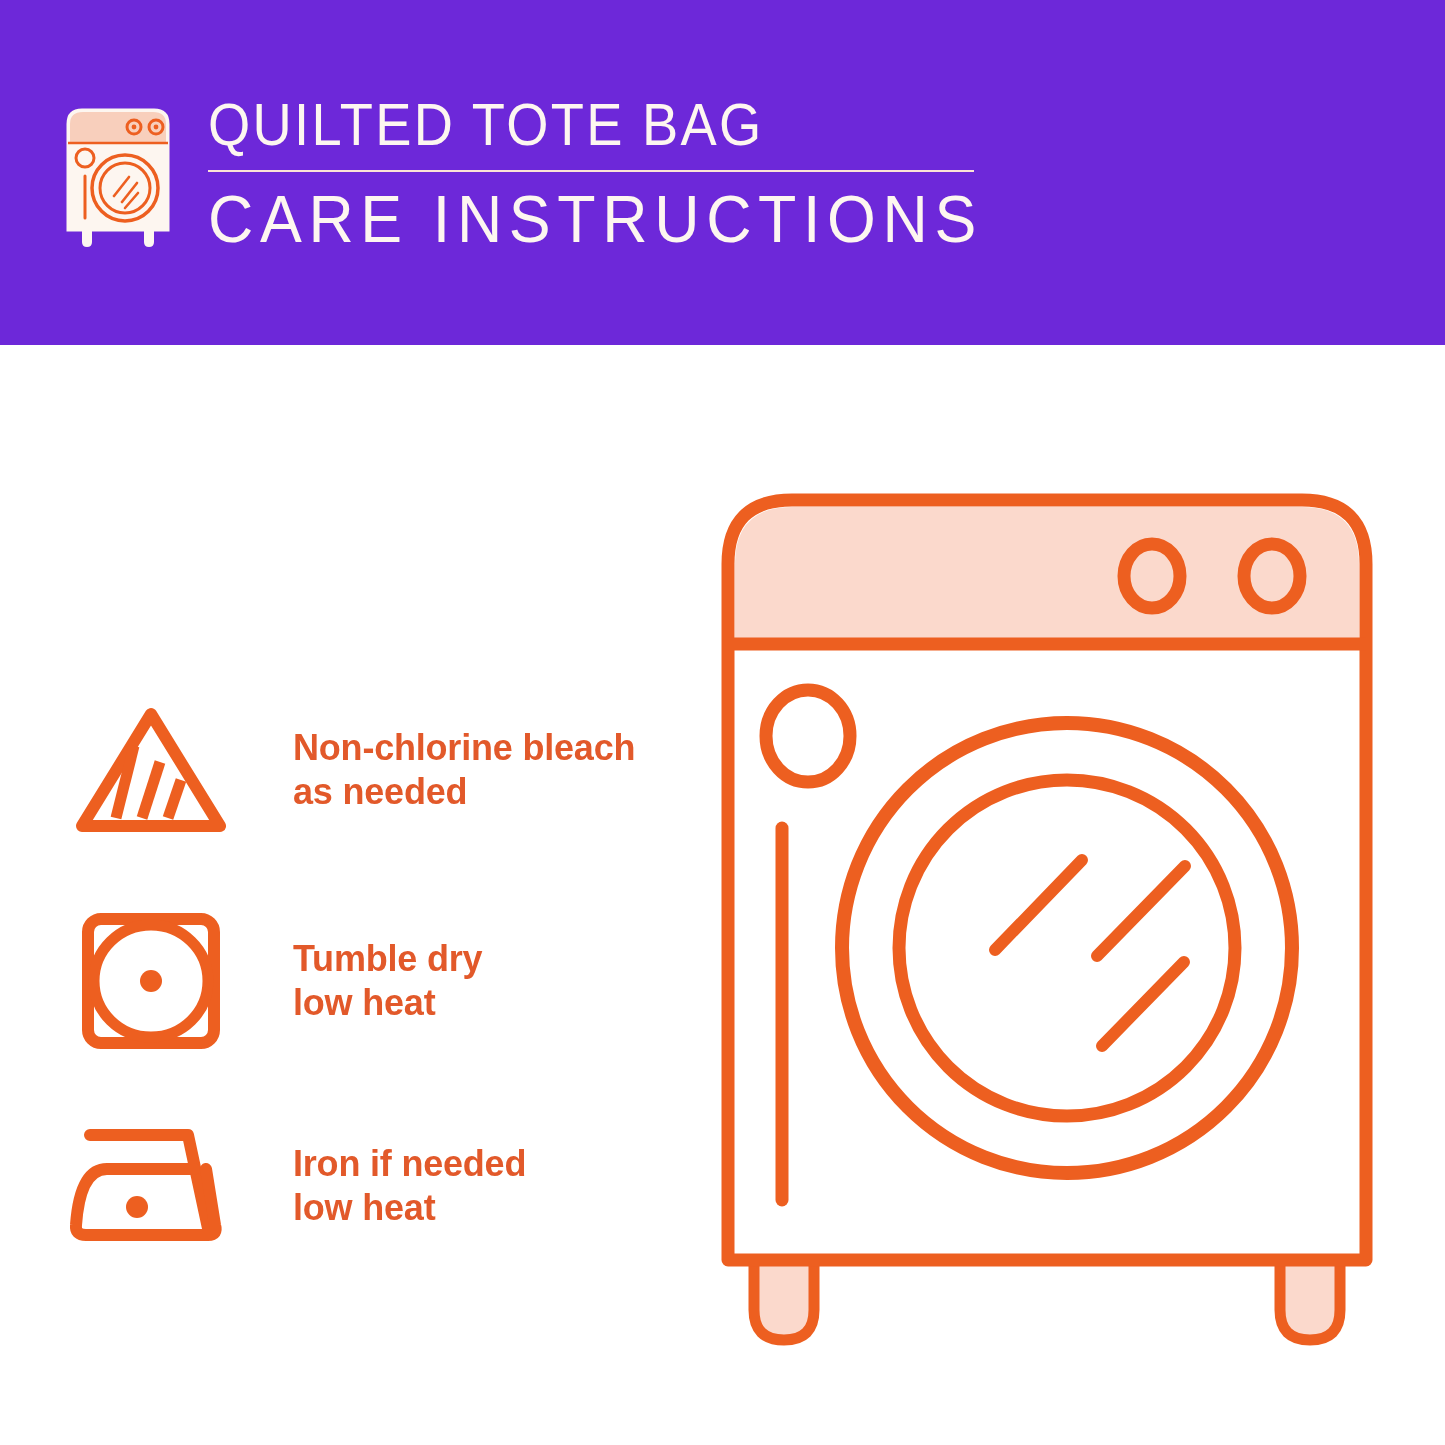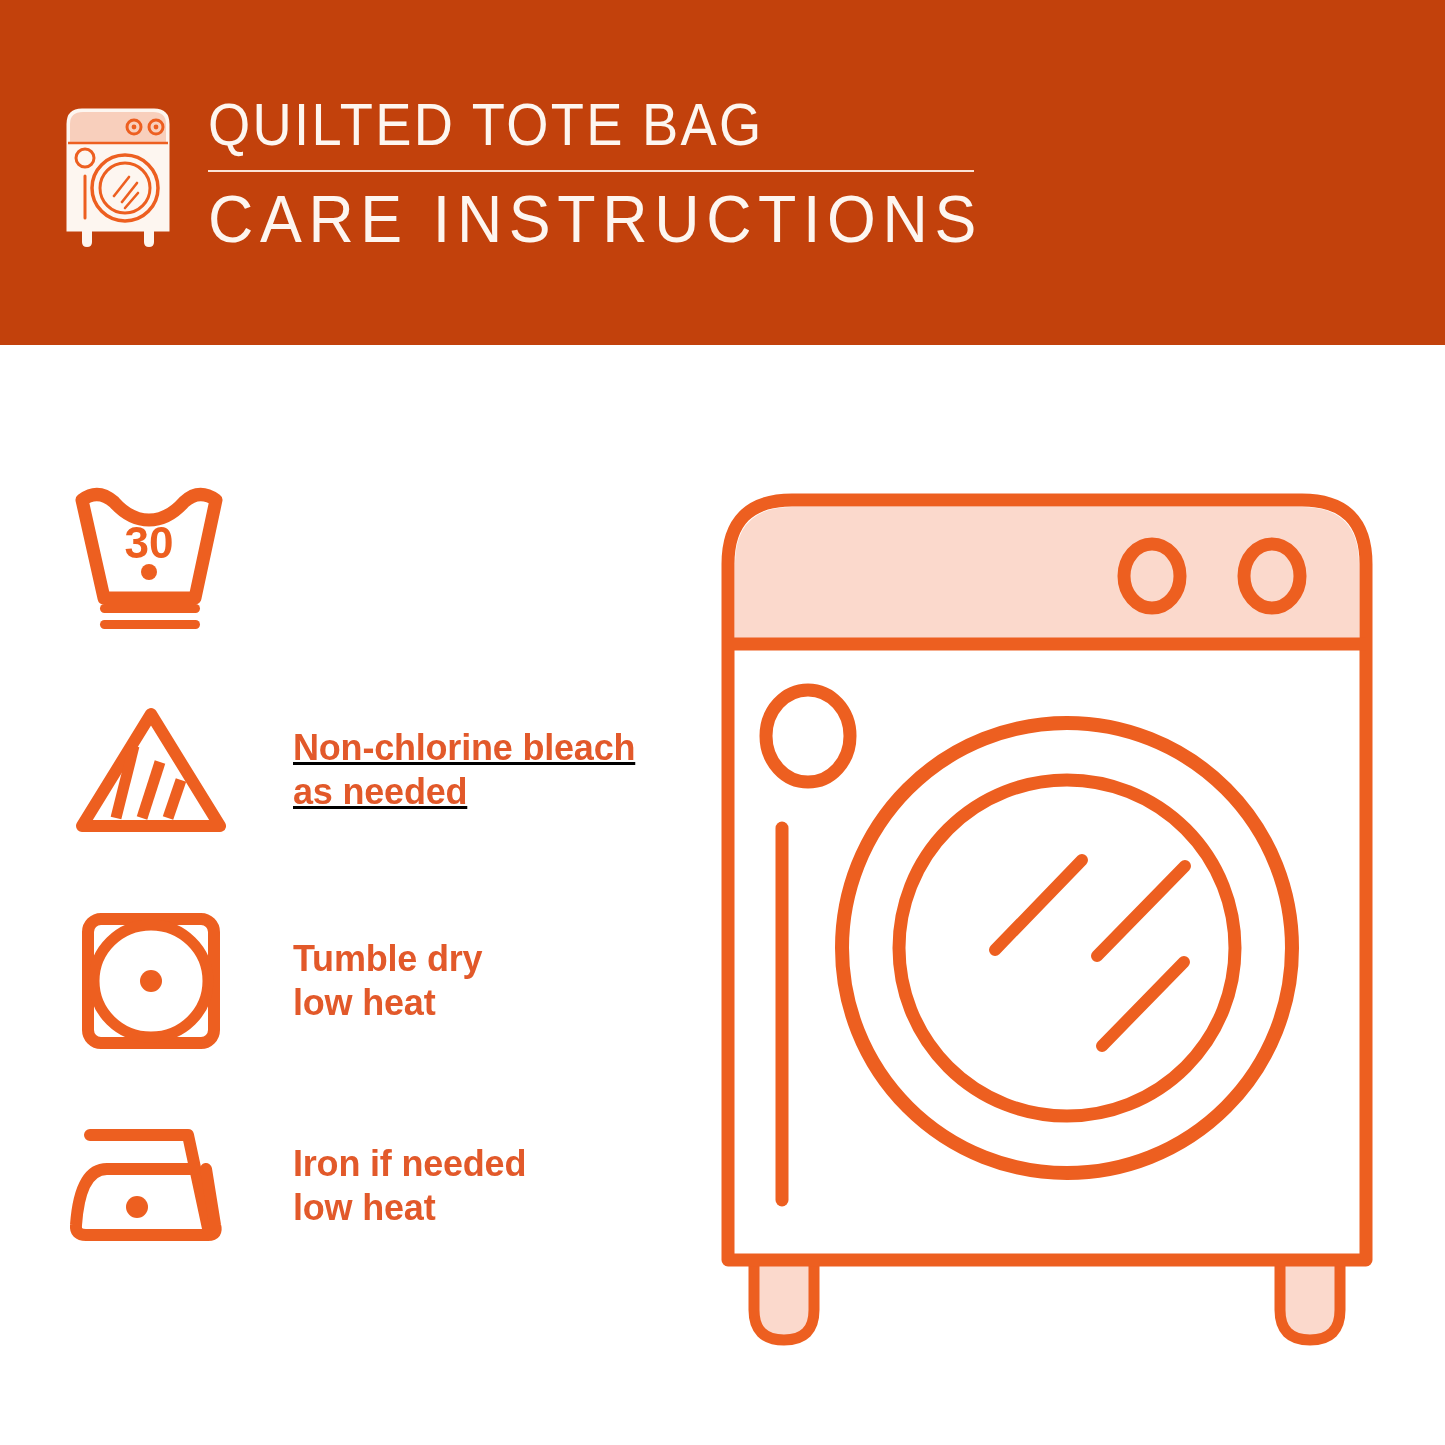--- a/index.html
+++ b/index.html
@@ -18,21 +18,21 @@
     overflow: hidden;
   }
 
   
   #header-band {
     position: absolute;
     left: 0;
     top: 0;
     width: 1445px;
     height: 345px;
-    background: #c2410c;
+    background: #6d28d9;
   }
   #header-inner {
     position: absolute;
     left: 62px;
     top: 92px;
     display: flex;
     align-items: flex-start;
   }
   #header-washer-icon {
     width: 112px;
@@ -101,21 +101,21 @@
     font-size: 36px;
     line-height: 44px;
     font-weight: 700;
     letter-spacing: -0.2px;
     margin-left: 60px;
     font-family: "Liberation Sans", sans-serif;
     white-space: pre-line;
   }
 
   #row-wash   { top: 135px; }
-  #row-bleach { top: 355px; text-decoration: underline; }
+  #row-bleach { top: 355px; }
   #row-dry    { top: 566px; }
   #row-iron   { top: 776px; }
 
   
   #washer-illustration {
     position: absolute;
     left: 712px;
     top: 478px;
     width: 670px;
     height: 890px;
@@ -160,34 +160,20 @@
         <div id="title-divider"></div>
         <div id="subtitle">CARE INSTRUCTIONS</div>
       </div>
 
     </div>
   </div>
 
   <div id="care-list">
 
     <div class="care-row" id="row-wash">
-      <div class="care-symbol">
-        <svg width="165" height="150" viewBox="0 0 165 150">
-
-          <path d="M14 20 Q30 8 46 22 Q62 40 81 40 Q100 40 116 22 Q131 8 148 20
-                   L127 118 L36 118 Z" fill="none" stroke="#ED5F20" stroke-width="13" stroke-linejoin="round" stroke-linecap="round"></path>
-
-          <text x="81" y="78" font-family="'Liberation Sans', sans-serif" font-size="44" font-weight="bold" fill="#ED5F20" text-anchor="middle">30</text>
-
-          <circle cx="81" cy="92" r="8" fill="#ED5F20"></circle>
-
-          <rect x="32" y="124" width="100" height="9" rx="4.5" fill="#ED5F20"></rect>
-          <rect x="32" y="140" width="100" height="9" rx="4.5" fill="#ED5F20"></rect>
-        </svg>
-      </div>
     </div>
 
     <div class="care-row" id="row-bleach">
       <div class="care-symbol">
         <svg width="165" height="140" viewBox="0 0 165 140">
 
           <path d="M83 14 L152 126 L14 126 Z" fill="none" stroke="#ED5F20" stroke-width="12" stroke-linejoin="round"></path>
 
           <line x1="66" y1="46" x2="48" y2="118" stroke="#ED5F20" stroke-width="11" stroke-linecap="butt"></line>
 

